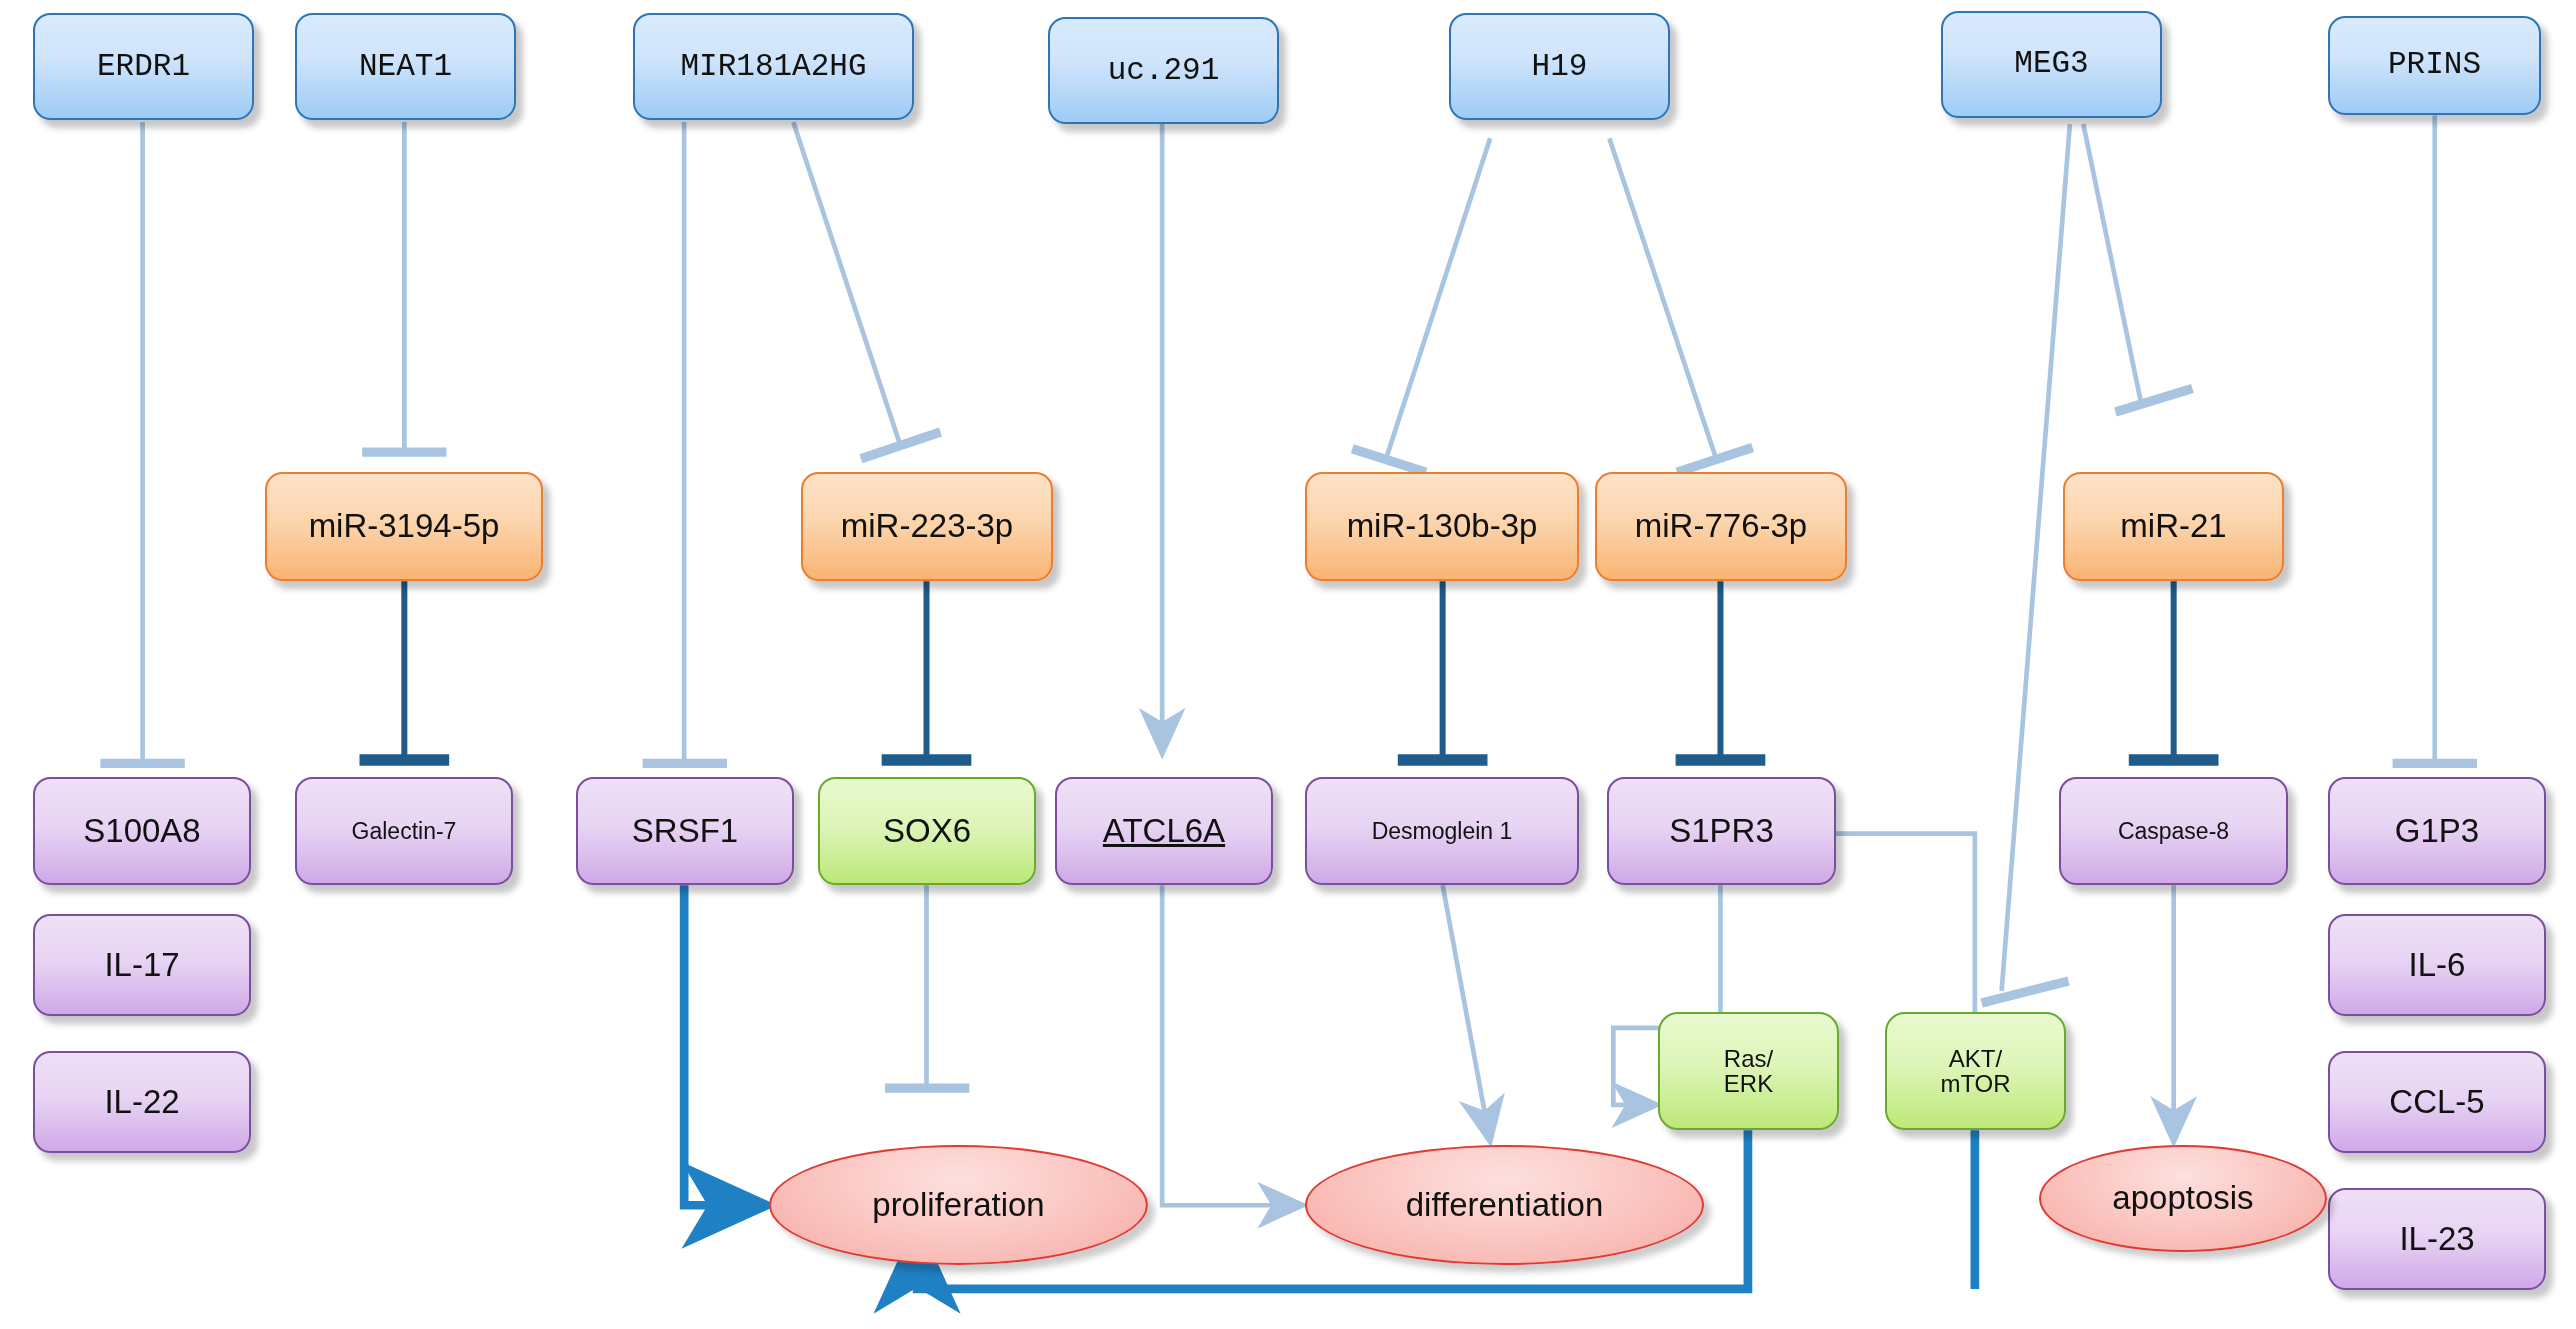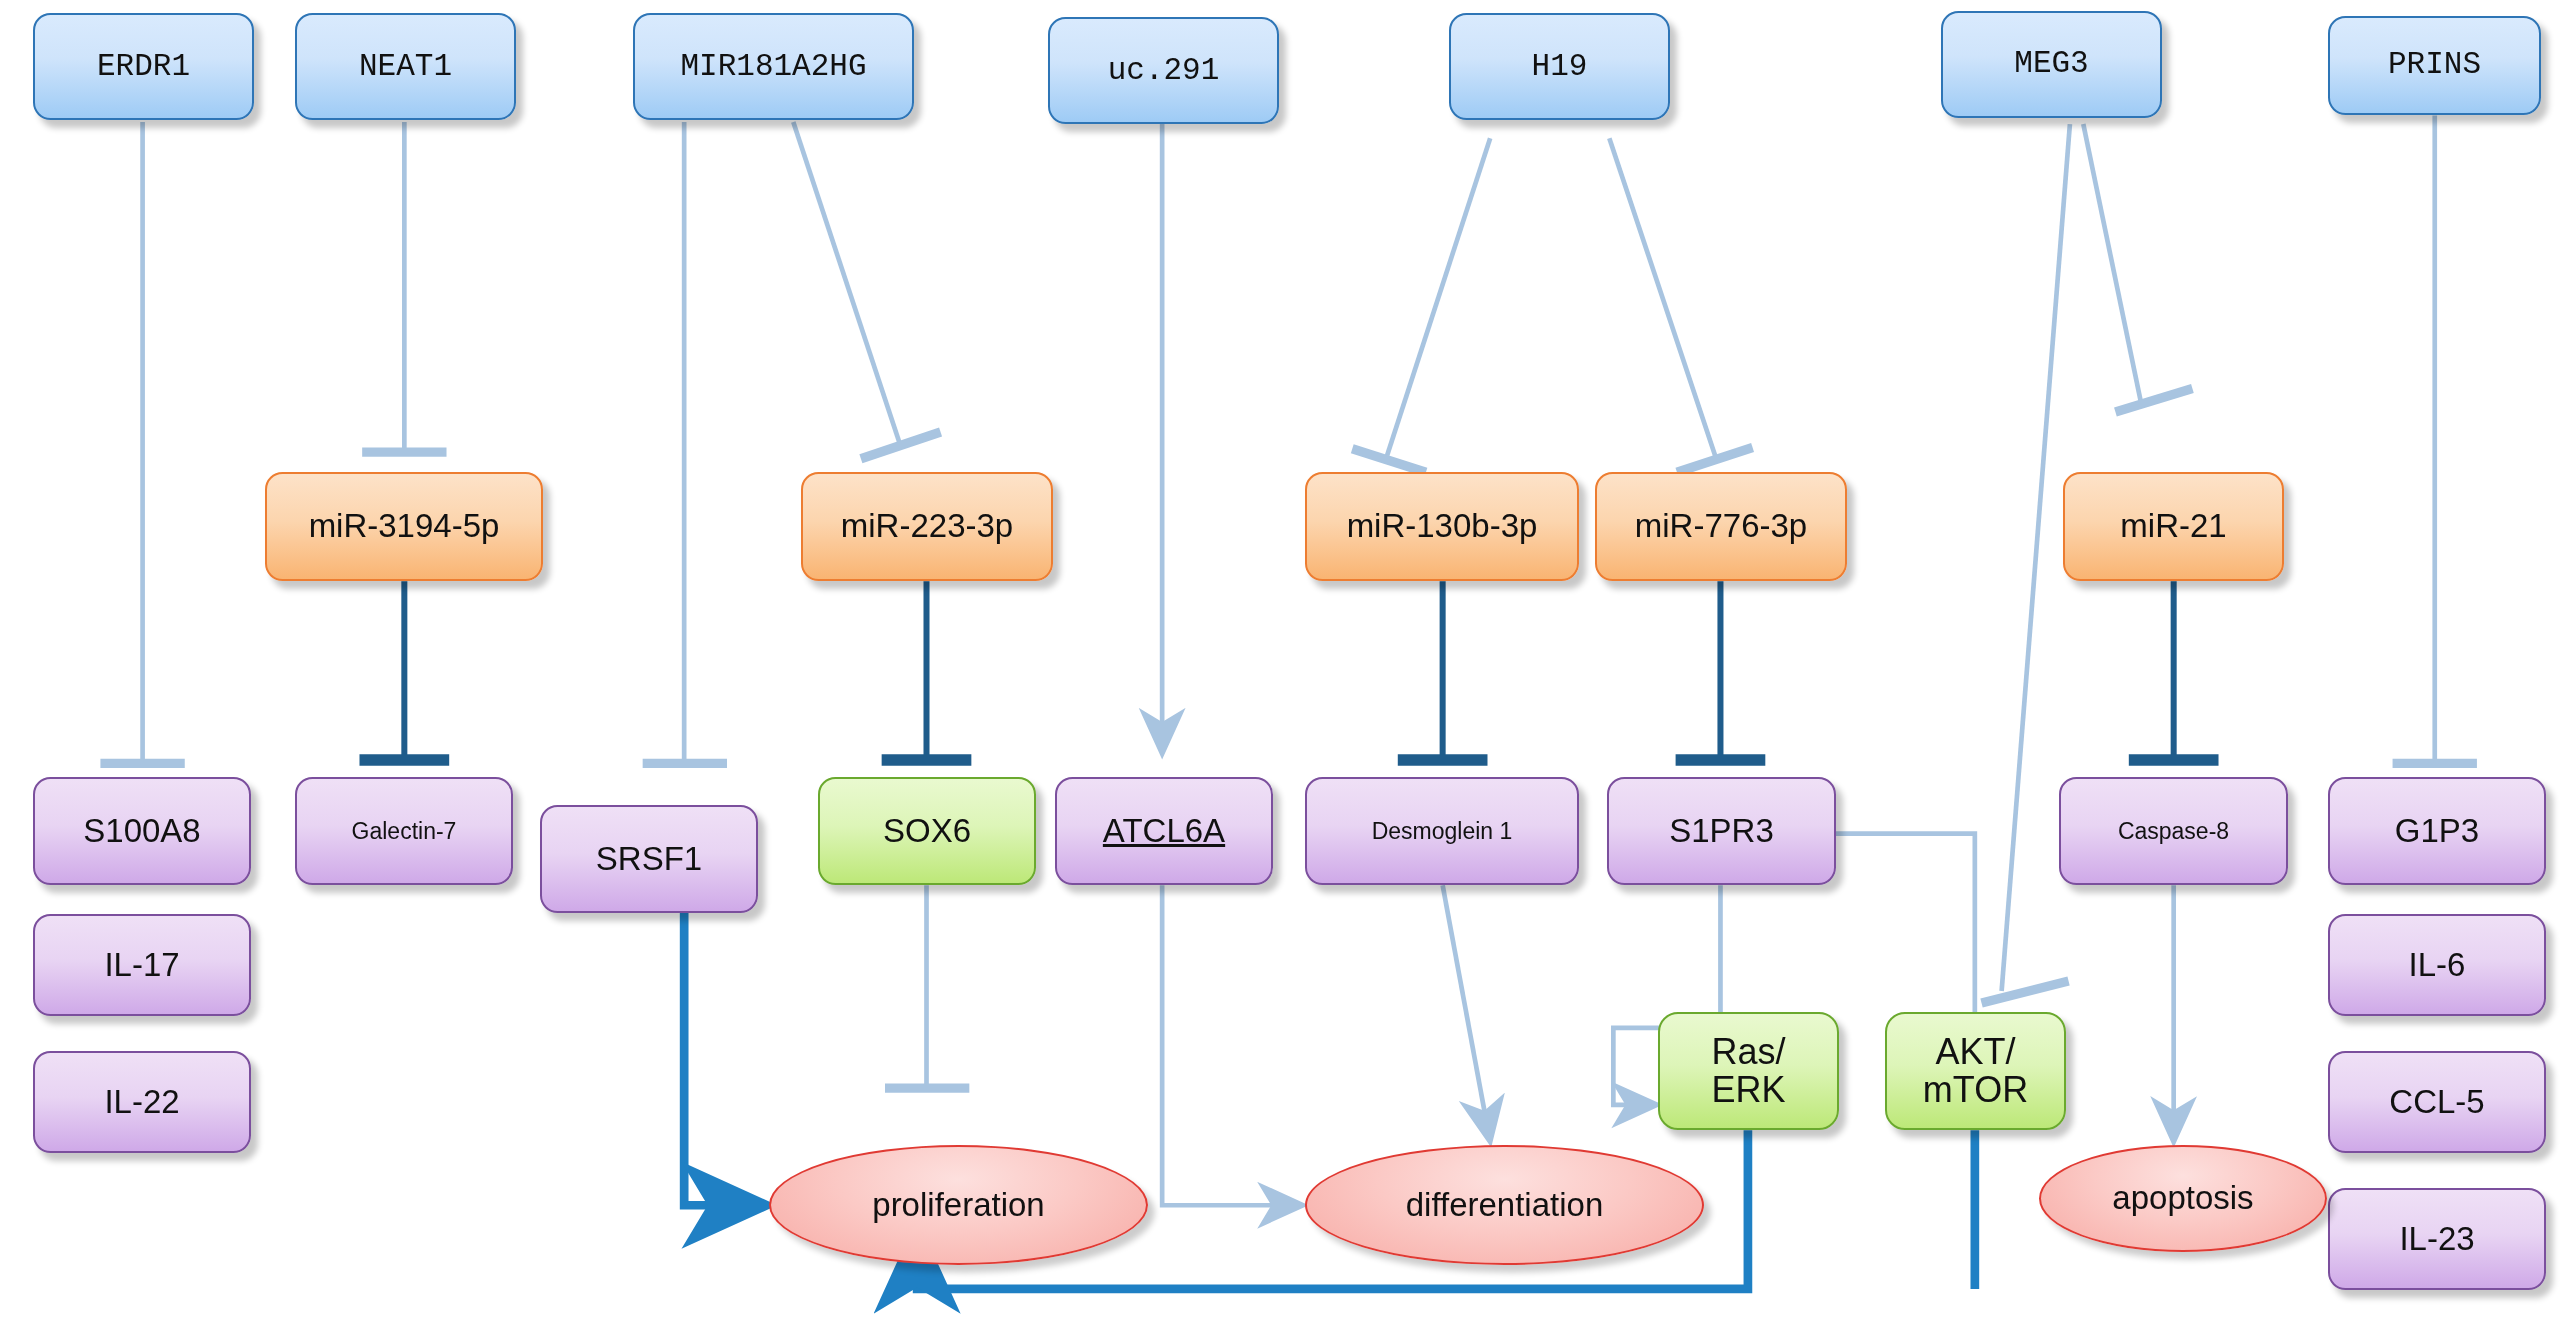--- a/index.html
+++ b/index.html
@@ -33,21 +33,21 @@
   .n-green{
     background:linear-gradient(180deg,#e9f9cf 0%,#ddf5b8 45%,#bde878 100%);
     border:2.7px solid #6aa92e;
     box-shadow:6.7px 7.4px 6px rgba(0,0,0,0.22);
     font-size:33px;
   }
   .n-path{
     background:linear-gradient(180deg,#e9f9cf 0%,#ddf5b8 45%,#bde878 100%);
     border:2.7px solid #6aa92e;
     box-shadow:6.7px 7.4px 6px rgba(0,0,0,0.22);
-    font-size:36px;
+    font-size:24px;
     border-radius:20px;
   }
   .n-out{
     background:radial-gradient(ellipse at 50% 28%, #fde0de 0%, #fbc9c5 45%, #f7aaa4 100%);
     border:2.7px solid #e03a33;
     border-radius:50%;
     box-shadow:6.7px 7.4px 6px rgba(0,0,0,0.20);
     font-size:33px;
   }
   .fs-sm{font-size:23px;}
@@ -173,21 +173,21 @@
   <div class="node n-mir" style="left:2063px;top:472px; width:221px; height:109px;">
     <span>miR-21</span>
   </div>
 
   <div class="node n-prot" style="left:33px;  top:777px; width:218px; height:108px;">
     <span>S100A8</span>
   </div>
   <div class="node n-prot" style="left:295px; top:777px; width:218px; height:108px;">
     <span class="fs-sm">Galectin-7</span>
   </div>
-  <div class="node n-prot" style="left:540px; top:777px; width:218px; height:108px;margin-top:28px;">
+  <div class="node n-prot" style="left:576px; top:777px; width:218px; height:108px;">
     <span>SRSF1</span>
   </div>
   <div class="node n-green" style="left:818px;top:777px; width:218px; height:108px;">
     <span>SOX6</span>
   </div>
   <div class="node n-prot" style="left:1055px;top:777px; width:218px; height:108px;text-decoration:underline;">
     <span>ATCL6A</span>
   </div>
   <div class="node n-prot" style="left:1305px;top:777px; width:274px; height:108px;">
     <span class="fs-sm">Desmoglein 1</span>

